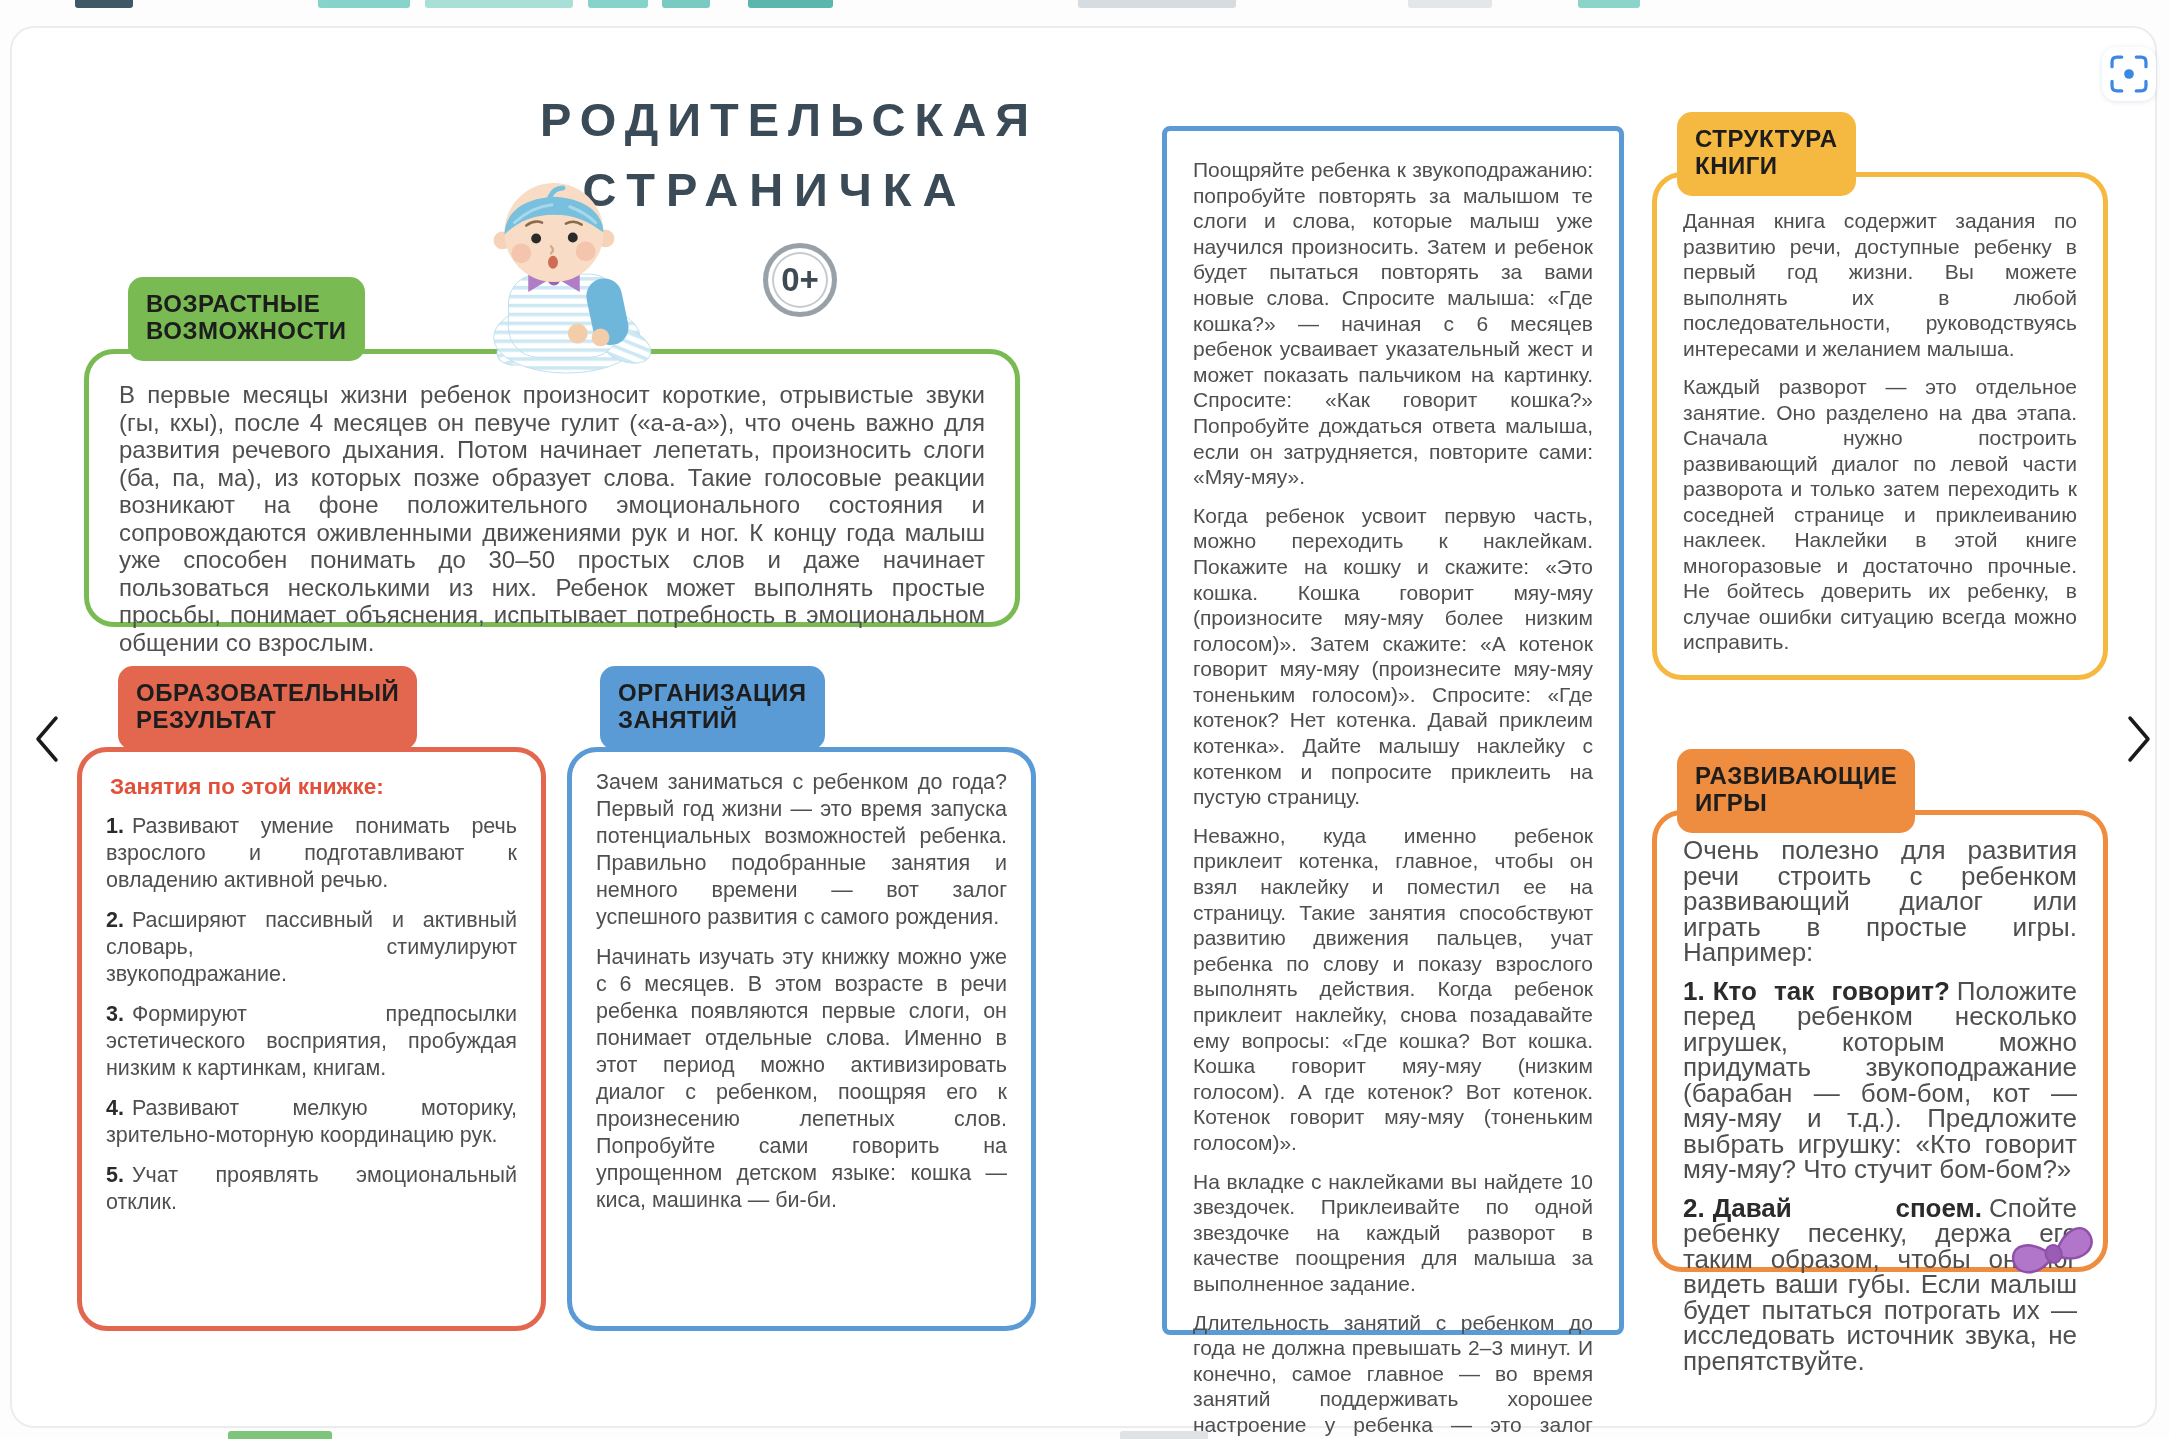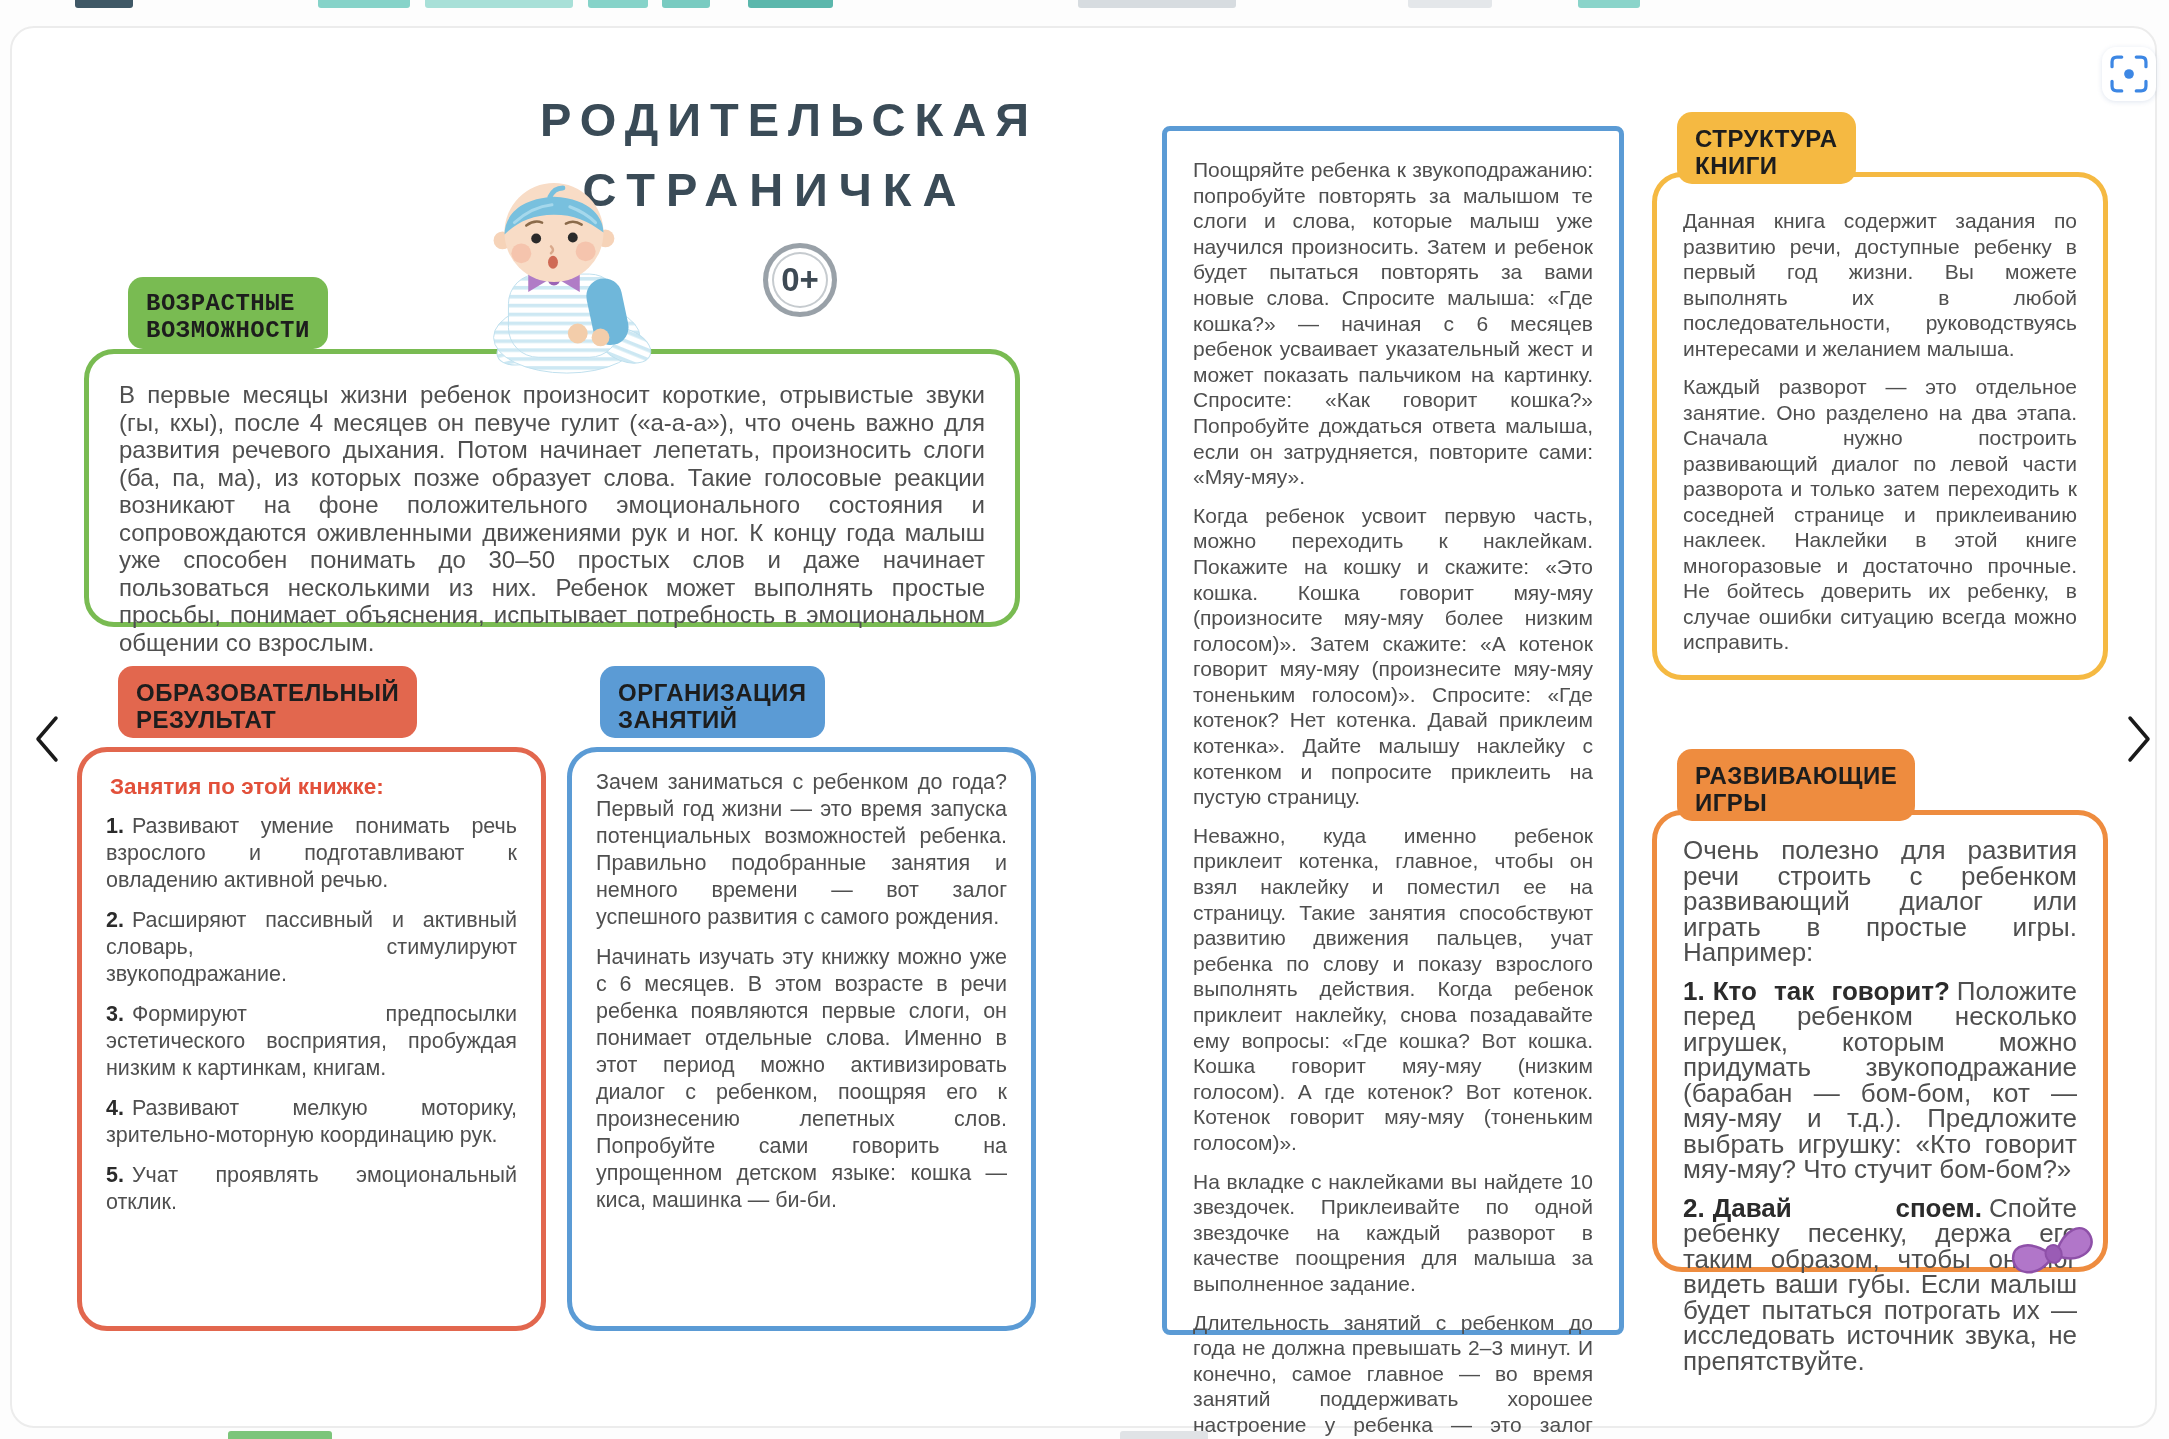--- a/index.html
+++ b/index.html
@@ -21,24 +21,24 @@
   .title{position:absolute;left:540px;top:96px;width:470px;text-align:center;z-index:2;
     color:var(--title-ink);font-weight:bold;}
   .title .l1{font-size:47px;letter-spacing:9px;line-height:1.0;}
   .title .l2{font-size:47px;letter-spacing:11px;line-height:1.0;margin-top:23px;}
   .badge{position:absolute;left:763px;top:243px;width:74px;height:74px;border-radius:50%;
     border:5px solid #99a1a8;box-shadow:inset 0 0 0 4px #fff, inset 0 0 0 6px #c6cbcf;
     display:flex;align-items:center;justify-content:center;
     font-size:33px;font-weight:bold;color:#3e4a54;z-index:2;}
 
   
-  .tab{position:absolute;z-index:2;border-radius:15px;padding:13px 18px 4px;
+  .tab{position:absolute;z-index:2;border-radius:15px;padding:13px 18px 16px;
     font-size:24px;line-height:1.14;font-weight:bold;color:var(--tab-ink);
     letter-spacing:.5px;text-transform:uppercase;}
-  .tab.green{background:var(--green);left:128px;top:277px;font-family:Liberation Mono, monospace;}
+  .tab.green{background:var(--green);left:128px;top:277px;}
   .tab.red{background:var(--red);left:118px;top:666px;}
   .tab.blue{background:var(--blue);left:600px;top:666px;}
   .tab.yellow{background:var(--yellow);left:1677px;top:112px;}
   .tab.orange{background:var(--orange);left:1677px;top:749px;}
 
   
   .box{position:absolute;background:#fff;border-radius:30px;z-index:1;
     text-align:justify;color:var(--ink);}
   .box p{margin-bottom:13px;}
   .box p:last-child{margin-bottom:0;}

